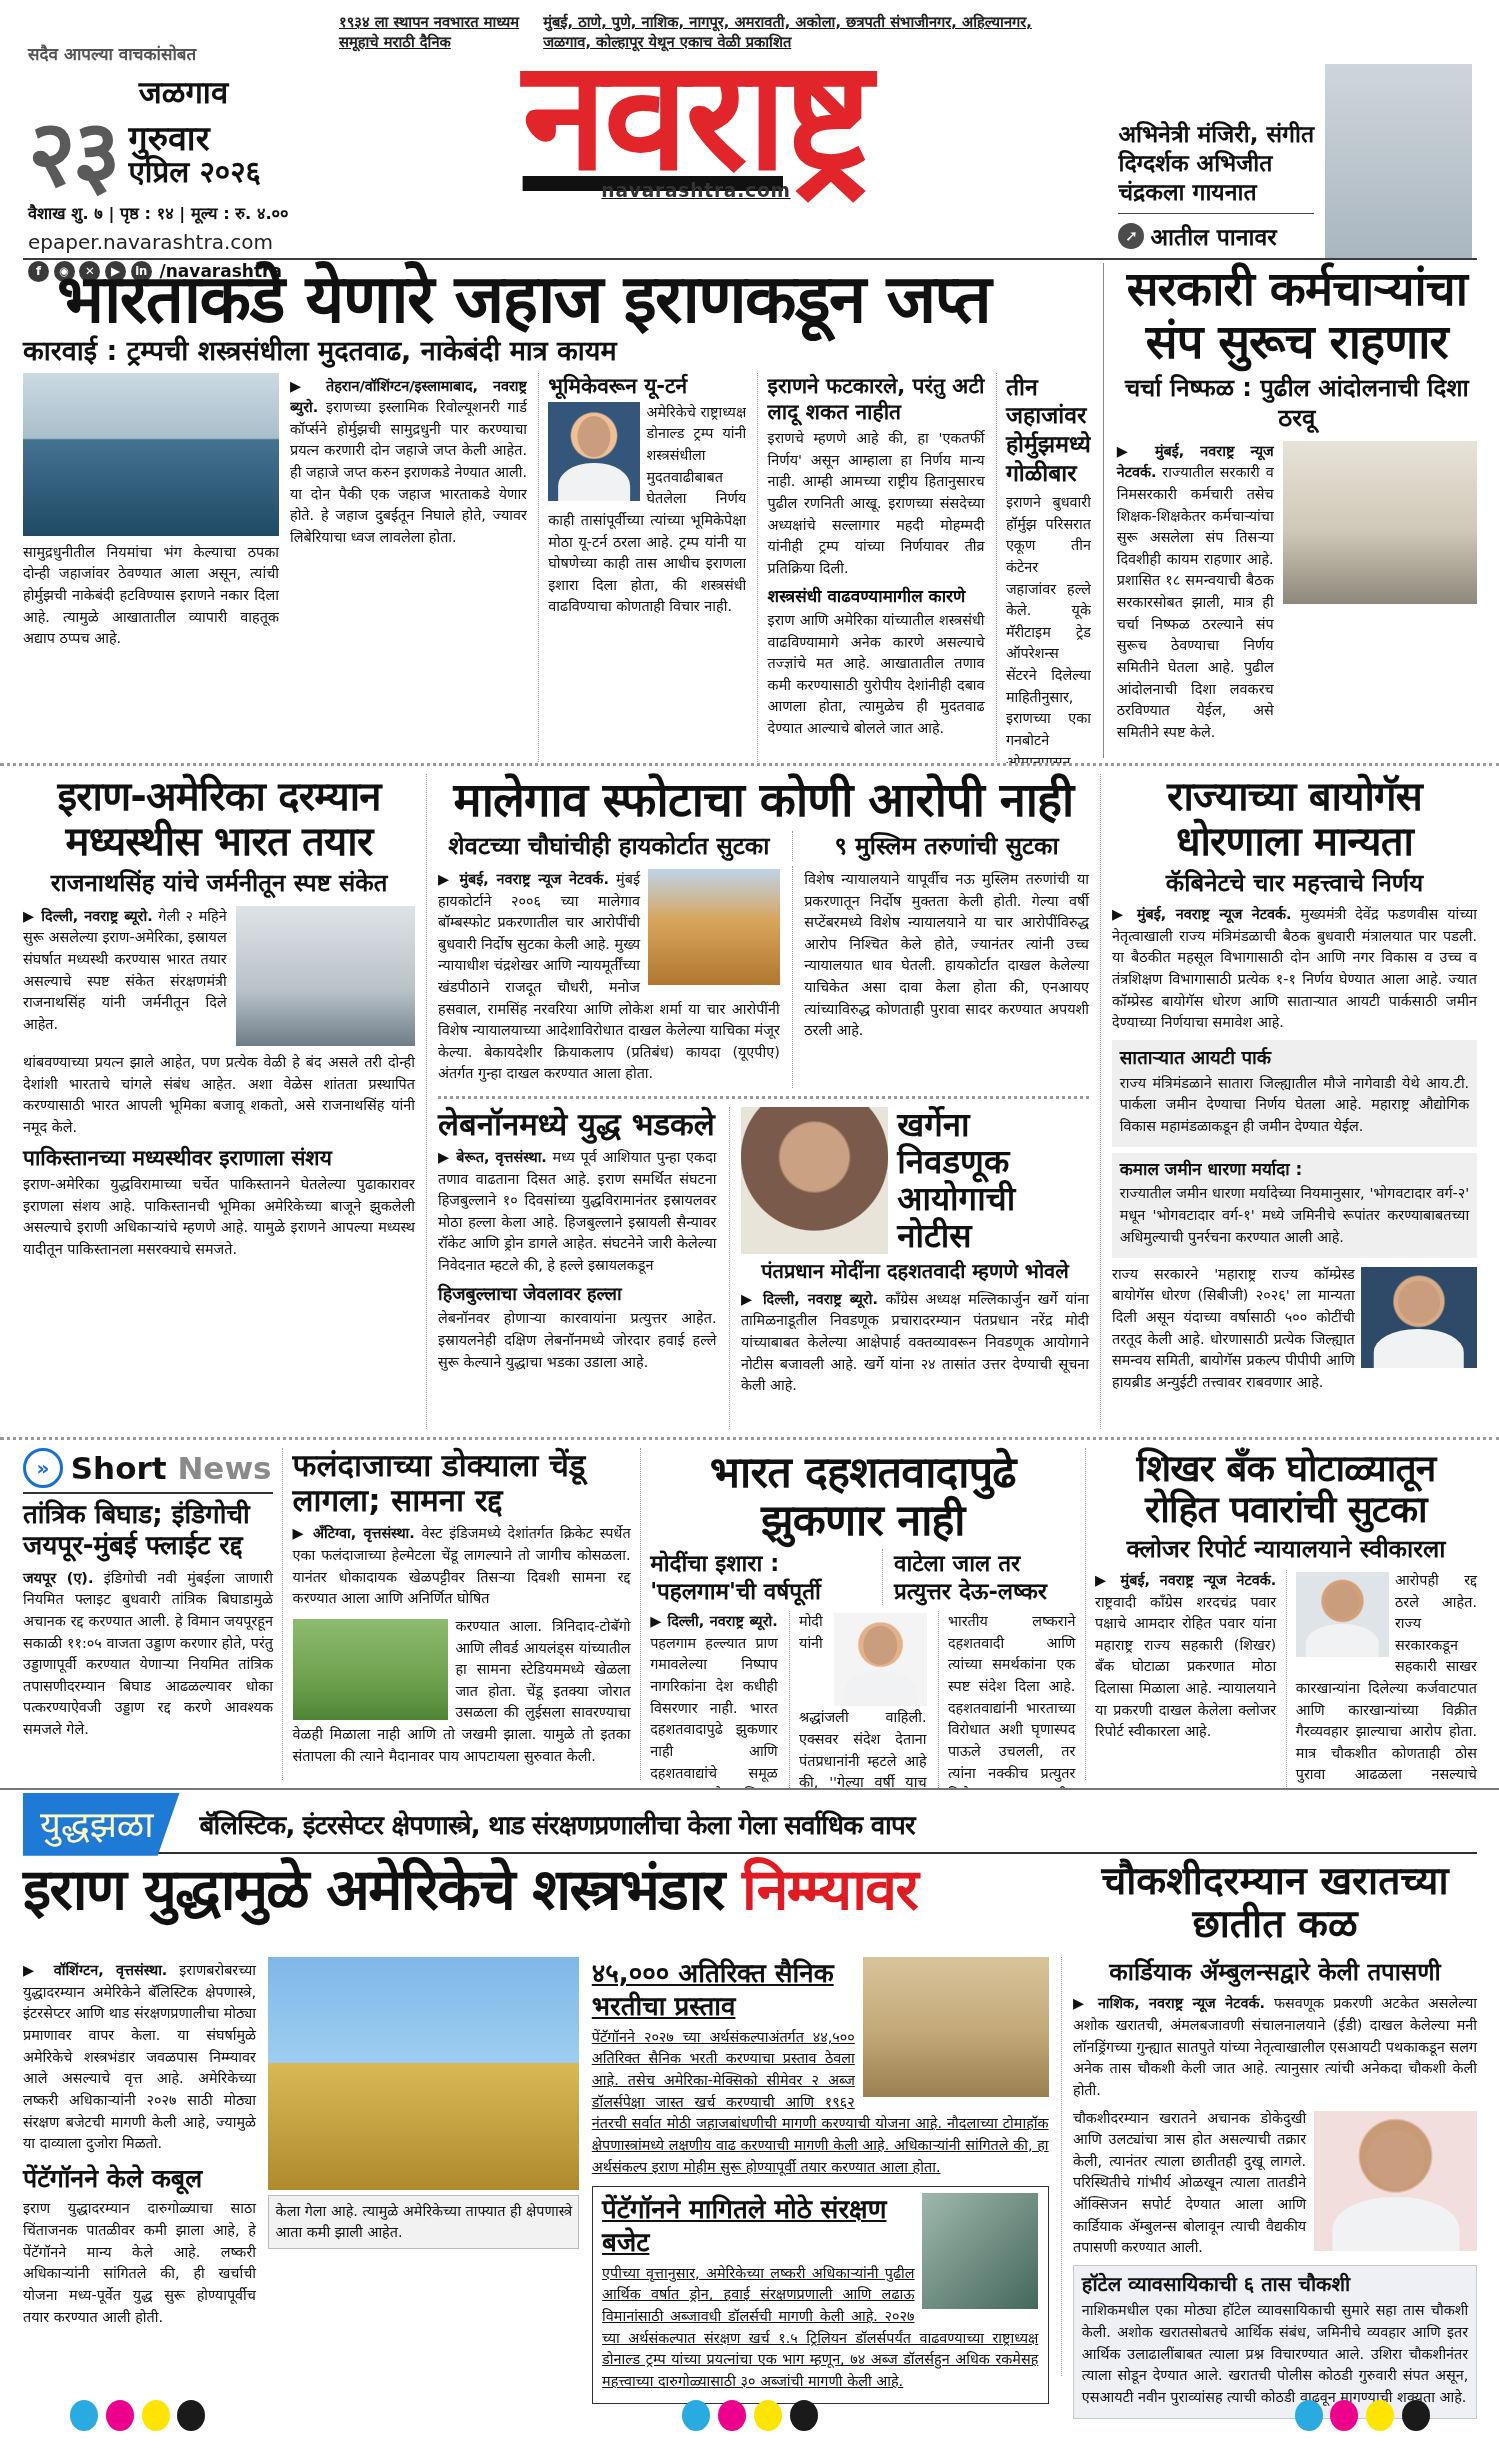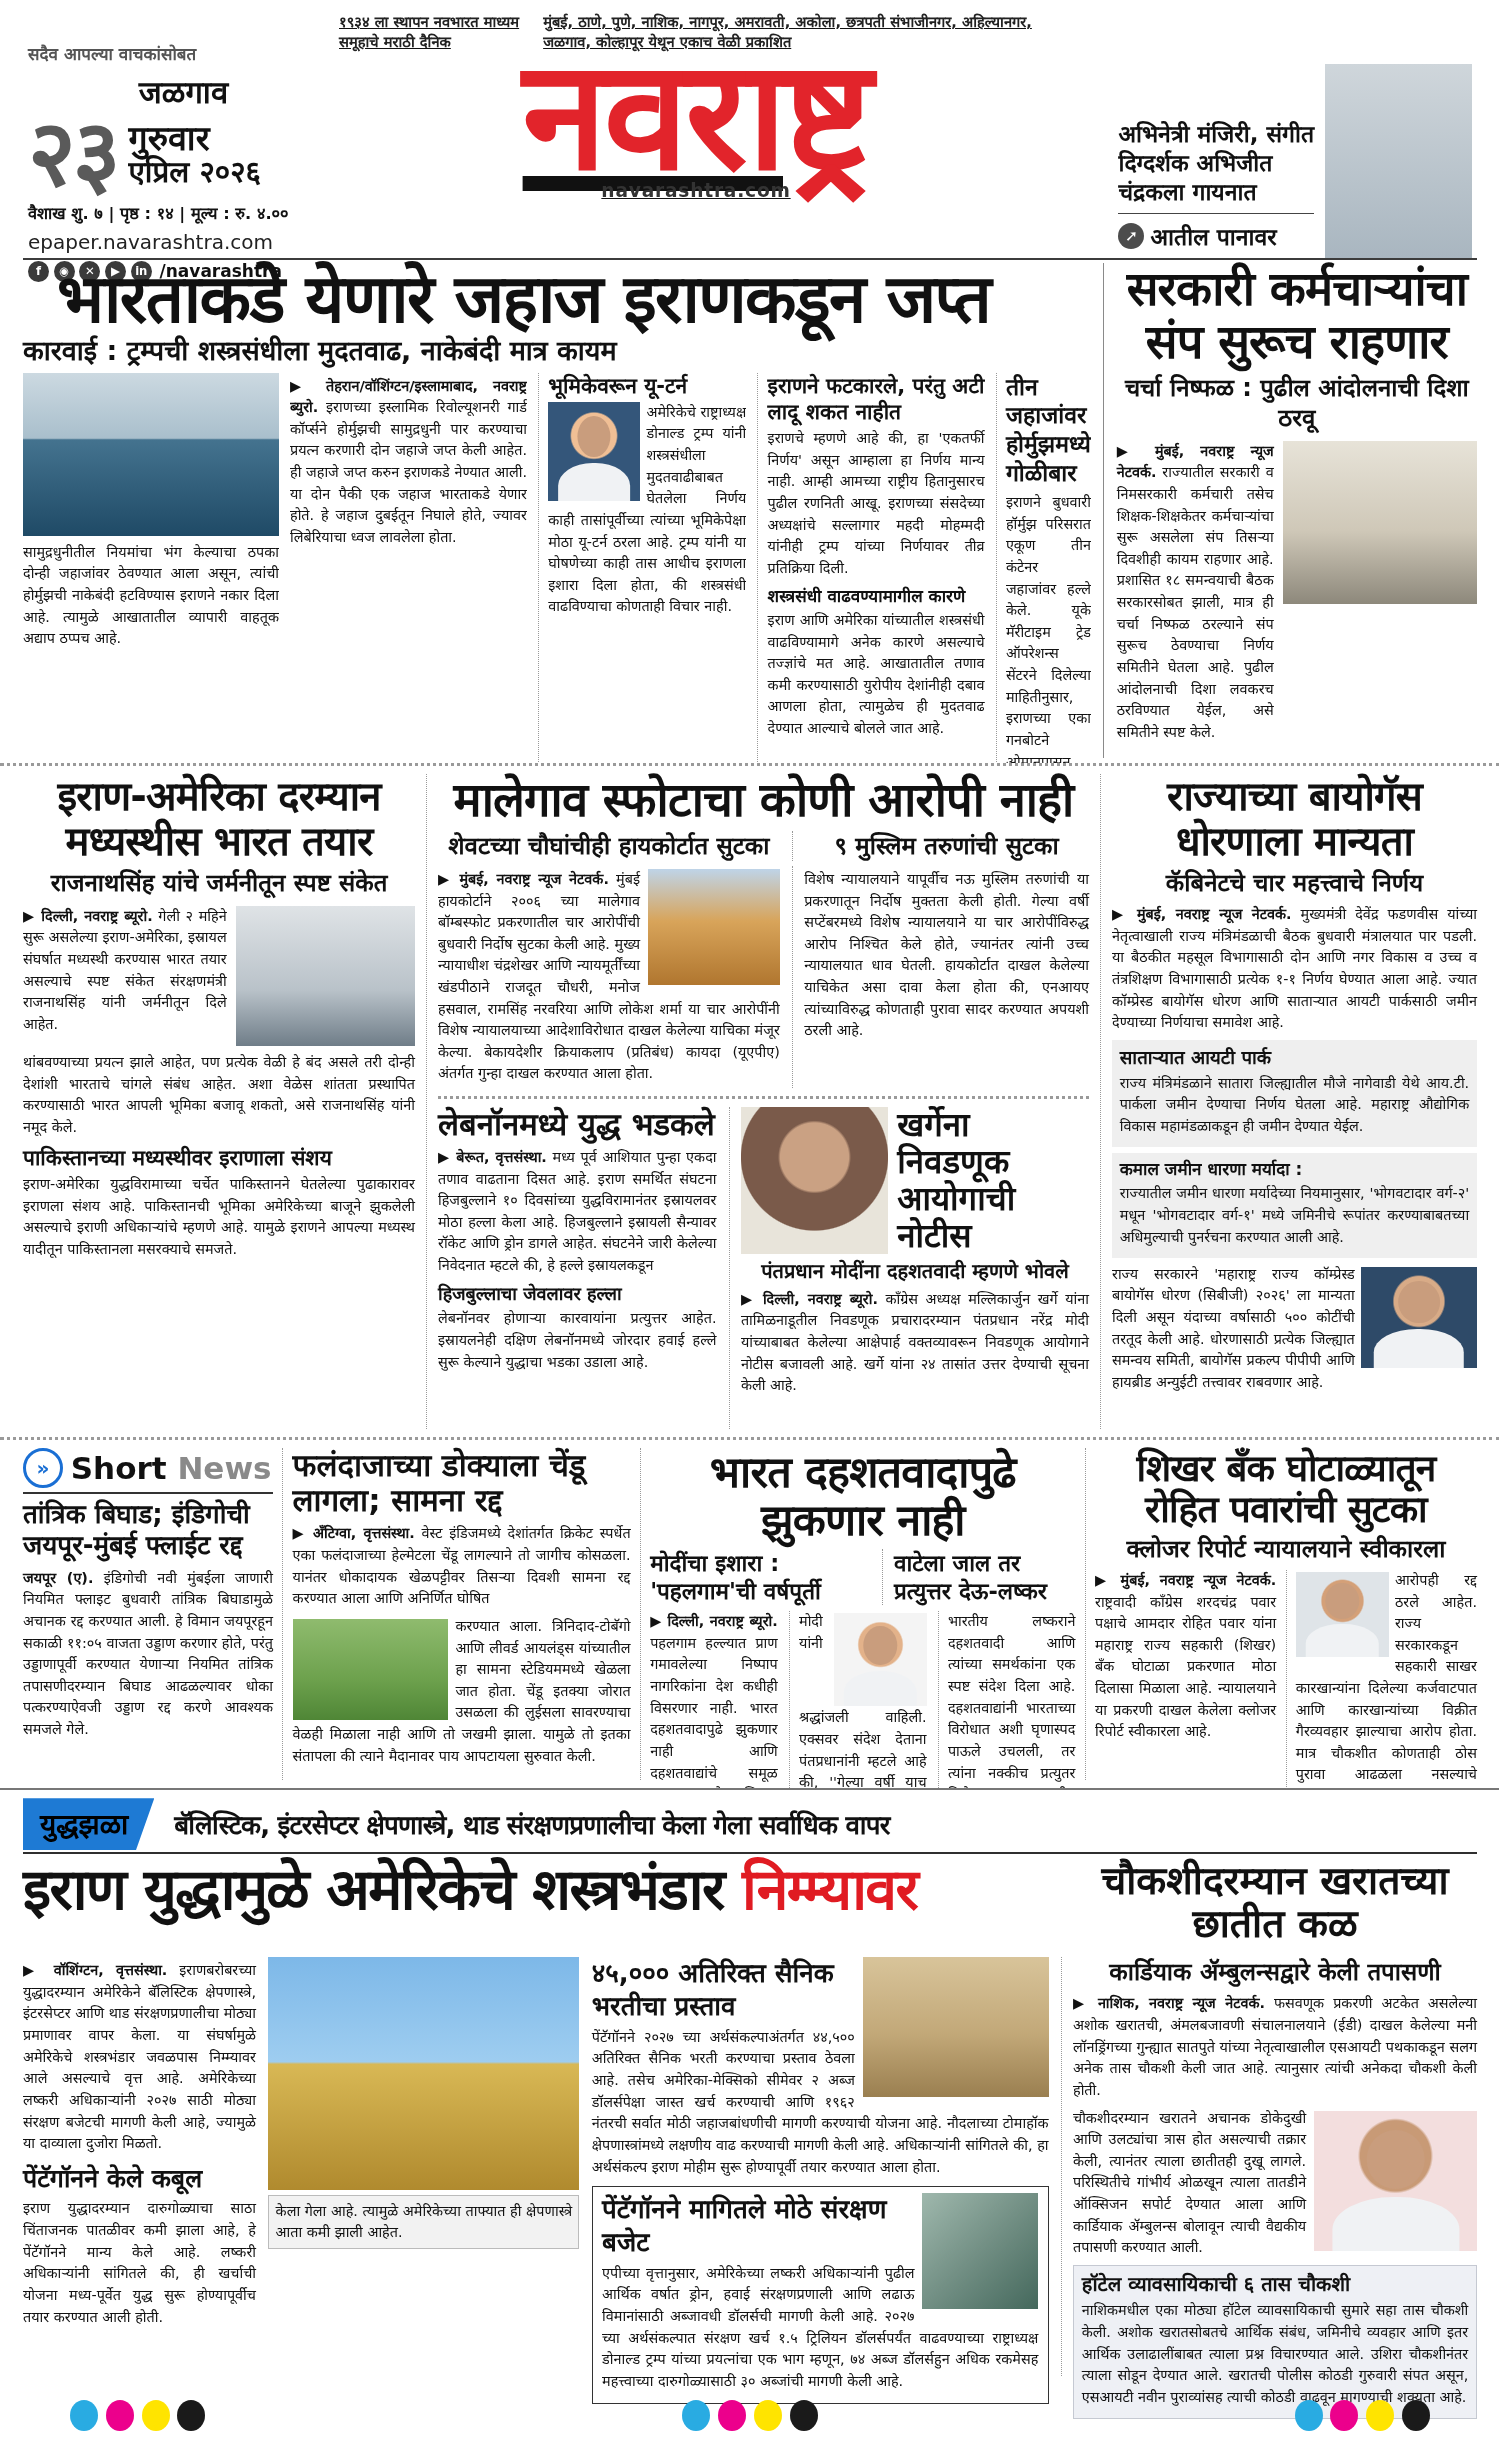--- a/index.html
+++ b/index.html
@@ -93,33 +93,33 @@
   .low-terror{flex:1;padding:0 9.3px;border-left:1.6px dotted #999;}
   .terror-decks{display:flex;gap:14px;}
   .img-modi{width:93px;height:93px;float:right;margin:1.6px 0 1.6px 6.2px;
             background:radial-gradient(circle at 50% 34%,#e3b28a 0 28%,#f4f4f4 30% 100%);}
   .low-pawar{width:382px;padding-left:9.3px;border-left:1.6px dotted #999;}
   .img-pawar{width:93px;height:85px;float:left;margin:1.6px 6.2px 1.6px 0;
              background:radial-gradient(circle at 50% 34%,#d4a078 0 28%,#dfe4e8 30% 100%);}
   
   .band-war{display:block;height:592px;padding:6.2px 23px 0 23px;border-top:2.3px solid #777;}
   .war-strip{display:flex;align-items:center;gap:20px;height:56px;border-bottom:2.3px solid #2f2f2f;}
-  .war-badge{background:#1e7ad4;color:#000000;font-size:28px;font-weight:700;padding:6.2px 26px 7.8px 17px;
+  .war-badge{background:#1e7ad4;color:#fef9c3;font-size:36px;font-weight:400;padding:6.2px 26px 7.8px 17px;
              clip-path:polygon(0 0,100% 0,86% 100%,0 100%);}
   .war-kicker{font-size:26px;font-weight:700;letter-spacing:-0.8px;}
   .war-heads{display:flex;align-items:flex-start;gap:20px;margin-top:6.2px;}
   .war-h{font-size:57px;font-weight:700;letter-spacing:-1.6px;line-height:1.05;flex:1;}
   .war-h .red{color:#e01b22;}
   .kharat-h{width:404px;font-size:39px;font-weight:700;line-height:1.1;text-align:center;}
   .war-main{display:flex;gap:12.4px;margin-top:11px;height:419px;}
   .war-c1{width:233px;}
   .war-c2{width:311px;}
   .img-thaad{height:233px;background:linear-gradient(180deg,#7db8e8 0%,#9ecdf0 45%,#d8b855 46%,#b08a2e 100%);}
   .cap-box{background:#f2f2f2;border:0.8px solid #bbb;padding:4.7px 6.2px;margin-top:4.7px;}
-  .war-c3{flex:1;}
+  .war-c3{flex:1;text-decoration:underline;}
   .img-soldier{width:186px;height:140px;float:right;margin:0 0 4.7px 7.8px;
                background:linear-gradient(180deg,#d8c49a 0%,#c2a878 55%,#9a7f50 100%);}
   .budget-box{border:1.6px solid #333;padding:6.2px 9.3px;margin-top:7.8px;overflow:hidden;}
   .img-pentagon{width:116px;height:116px;float:right;margin:0 0 3.1px 7.8px;
                background:linear-gradient(135deg,#9fb8ad 0%,#728f84 50%,#44685c 100%);}
   .war-right{width:404px;border-left:1.6px dotted #999;padding-left:11px;}
   .img-kharat{width:163px;height:140px;float:right;margin:3.1px 0 3.1px 7.8px;
               background:radial-gradient(circle at 50% 32%,#c89a76 0 28%,#f3dede 30% 100%);}
   .hotel-box{background:#eef0f5;border:0.8px solid #c5c9d2;padding:6.2px 7.8px;margin-top:6.2px;}
   

